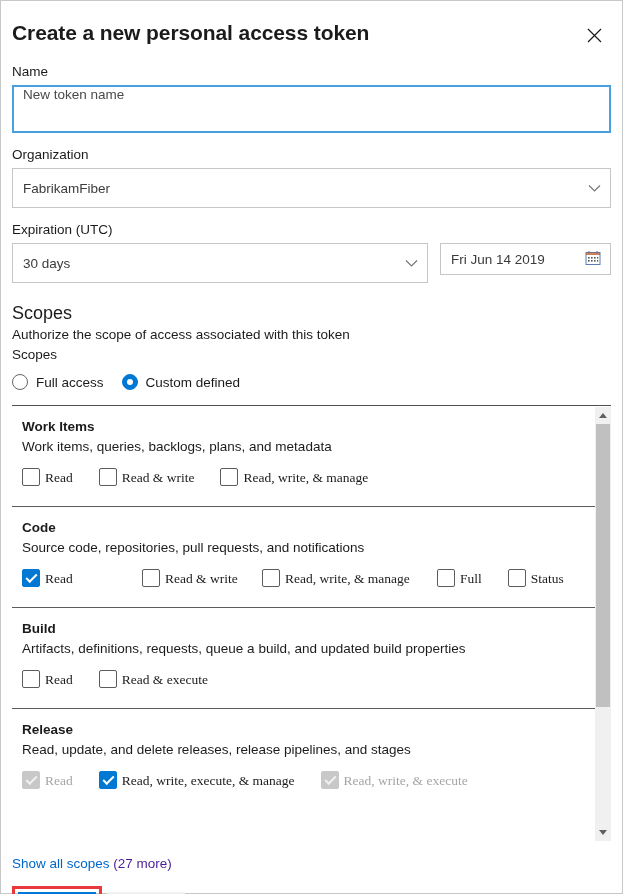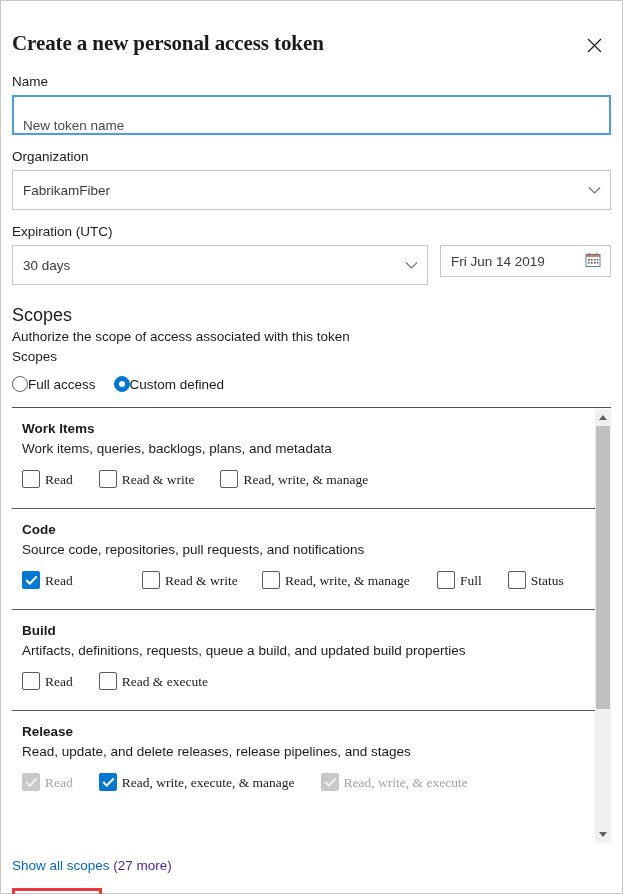--- a/index.html
+++ b/index.html
@@ -19,22 +19,21 @@
     background: #fff;
     border: 1px solid #c8c8c8;
     padding: 0 11px;
   }
 
   
   .hdr {
     display: flex;
     align-items: flex-start;
     justify-content: space-between;
-    padding-top: 28px;
-    font-family: Liberation Serif, serif;
+    padding-top: 18px;
   }
   .hdr-title {
     font-size: 21px;
     font-weight: 600;
     letter-spacing: -0.1px;
     color: #1b1b1b;
     line-height: 28px;
   }
   .close-btn {
     width: 30px; height: 30px;
@@ -45,24 +44,24 @@
 
   
   .fld-label {
     font-size: 13.5px;
     color: #1b1b1b;
     margin-top: 14px;
     margin-bottom: 5px;
     line-height: 16px;
   }
   .txtbox {
-    height: 40px;
+    height: 48px;
     border: 1px solid #c8c6c4;
     background: #fff;
-    display: flex; align-items: flex-end;
+    display: flex; align-items: flex-start;
     padding: 0 10px;
     font-size: 13.5px;
   }
   .txtbox.focused {
     border: 2px solid #4a9fe0;
     padding: 0 9px;
   }
   .txtbox .ph { color: #4a4a4a; }
 
   .selbox {
@@ -107,21 +106,21 @@
     line-height: 19px;
     margin-top: 1px;
   }
 
   .radio-row {
     display: flex; align-items: center;
     gap: 10px;
     margin-top: 7px;
     height: 22px;
   }
-  .radio-opt { display: flex; align-items: center; cursor: pointer; }
+  .radio-opt { display: flex; align-items: center; gap: 8px; cursor: pointer; }
   .radio-opt + .radio-opt { margin-left: 8px; }
   .radio {
     width: 16px; height: 16px; border-radius: 50%;
     border: 1px solid #666; background: #fff;
     flex: 0 0 16px;
     position: relative;
   }
   .radio.on {
     border: 1px solid #0078d4;
     background: #0078d4;

